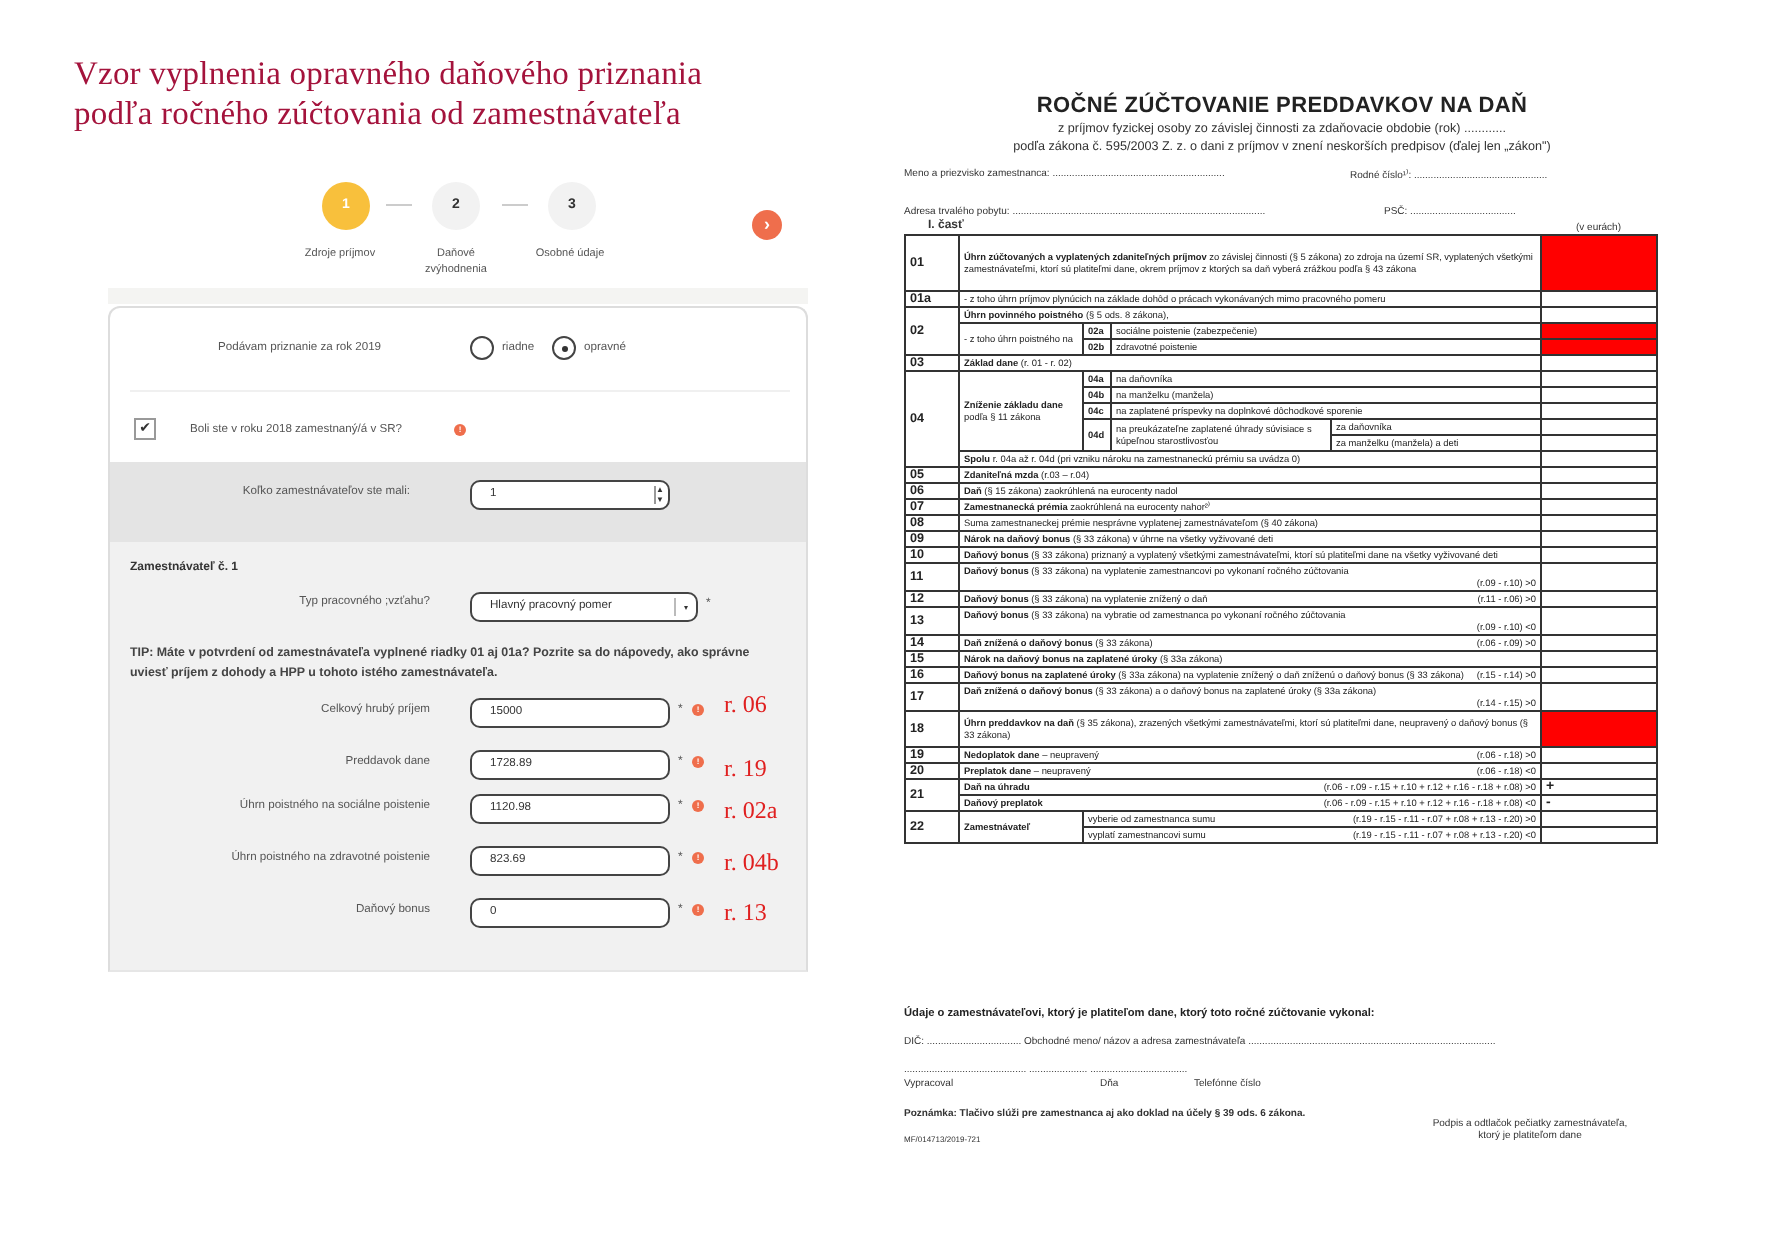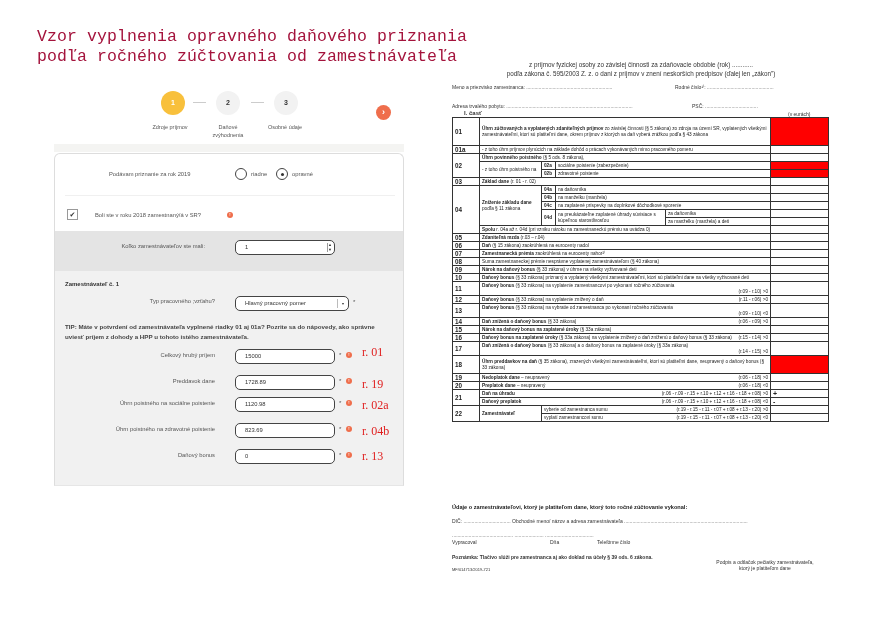--- a/index.html
+++ b/index.html
@@ -1,17 +1,17 @@
 <!DOCTYPE html>
 <html><head>
 <meta charset="utf-8">
 <style>
 *{box-sizing:border-box;margin:0;padding:0}
 body{width:886px;height:617px;background:#fff;position:relative;overflow:hidden;font-family:"Liberation Sans",sans-serif;color:#333}
-.title{position:absolute;left:37px;top:27px;color:#a4133c;font-family:Liberation Mono, monospace;font-size:16.5px;line-height:20px;letter-spacing:0.1px}
+.title{position:absolute;left:37px;top:27px;color:#a4133c;font-family:Liberation Serif, serif;font-size:16.5px;line-height:20px;letter-spacing:0.1px}
 
 .step{position:absolute;width:24px;height:24px;border-radius:50%;background:#f2f2f2;font-size:7px;font-weight:bold;text-align:center;line-height:24px;color:#333}
 .step.active{background:#f8c03c;color:#fff}
 .step-line{position:absolute;height:1px;width:13px;background:#ccc;top:102px}
 .step-label{position:absolute;font-size:5.5px;color:#555;text-align:center;width:50px;line-height:8px}
 .next-btn{position:absolute;left:376px;top:105px;width:15px;height:15px;border-radius:50%;background:#ef6e4c;color:#fff;font-size:9px;font-weight:bold;text-align:center;line-height:15px}
 .topbar{position:absolute;left:54px;top:144px;width:350px;height:8px;background:#f4f4f2}
 .card{position:absolute;left:54px;top:153px;width:350px;height:243px;background:#fff;border:1px solid #ddd;border-radius:6px 6px 0 0;border-bottom:none;overflow:hidden}
 .row-lbl{position:absolute;font-size:5.8px;color:#555;text-align:right}
 .radio{position:absolute;width:12px;height:12px;border-radius:50%;border:1px solid #444;background:#fff}
@@ -118,27 +118,28 @@
   <div class="input" style="left:180px;top:27px">823.69</div>
   <div class="ast" style="left:284px;top:30px">*</div>
   <div class="info" style="left:291px;top:30px">!</div>
 
   <div class="row-lbl" style="left:20px;top:56px;width:140px">Daňový bonus</div>
   <div class="input" style="left:180px;top:53px">0</div>
   <div class="ast" style="left:284px;top:56px">*</div>
   <div class="info" style="left:291px;top:56px">!</div>
 </div>
 
-<div class="rnote" style="left:362px;top:345px">r. 01</div>
+<div class="rnote" style="left:362px;top:345px">r. 06</div>
 <div class="rnote" style="left:362px;top:377px">r. 19</div>
 <div class="rnote" style="left:362px;top:398px">r. 02a</div>
 <div class="rnote" style="left:362px;top:424px">r. 04b</div>
 <div class="rnote" style="left:362px;top:449px">r. 13</div>
 
 <div class="doc">
+  <div class="doc-title">ROČNÉ ZÚČTOVANIE PREDDAVKOV NA DAŇ</div>
   <div class="doc-sub" style="top:21px">z príjmov fyzickej osoby zo závislej činnosti za zdaňovacie obdobie (rok) ............</div>
   <div class="doc-sub" style="top:30px">podľa zákona č. 595/2003 Z. z. o dani z príjmov v znení neskorších predpisov (ďalej len „zákon")</div>
   <div class="line" style="left:2px;top:44px">Meno a priezvisko zamestnanca: ..............................................................</div>
   <div class="line" style="left:225px;top:44px">Rodné číslo¹⁾: ................................................</div>
   <div class="line" style="left:2px;top:63px">Adresa trvalého pobytu: ...........................................................................................</div>
   <div class="line" style="left:242px;top:63px">PSČ: ......................................</div>
   <div class="line" style="left:14px;top:70px;font-weight:bold;font-size:6px">I. časť</div>
   <div class="line" style="left:338px;top:71px">(v eurách)</div>
 
   <table class="form">

